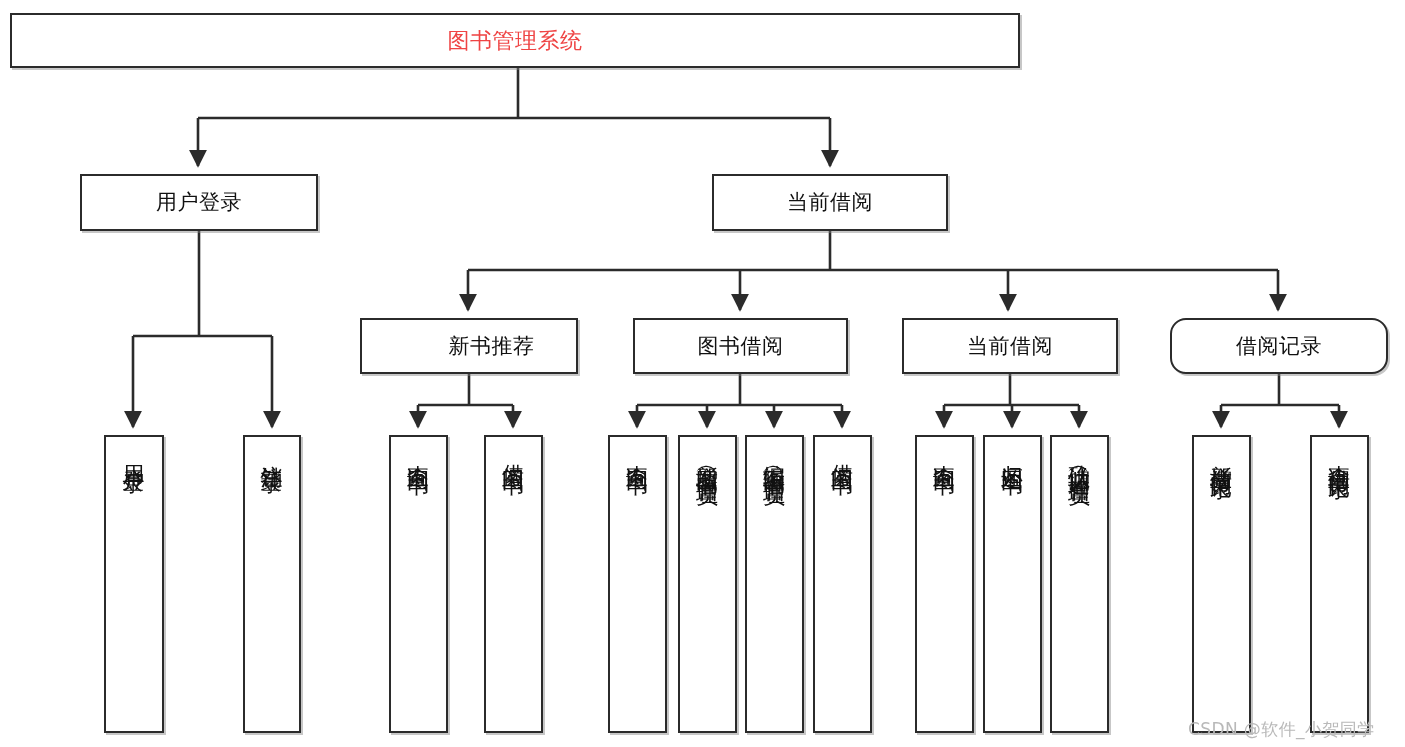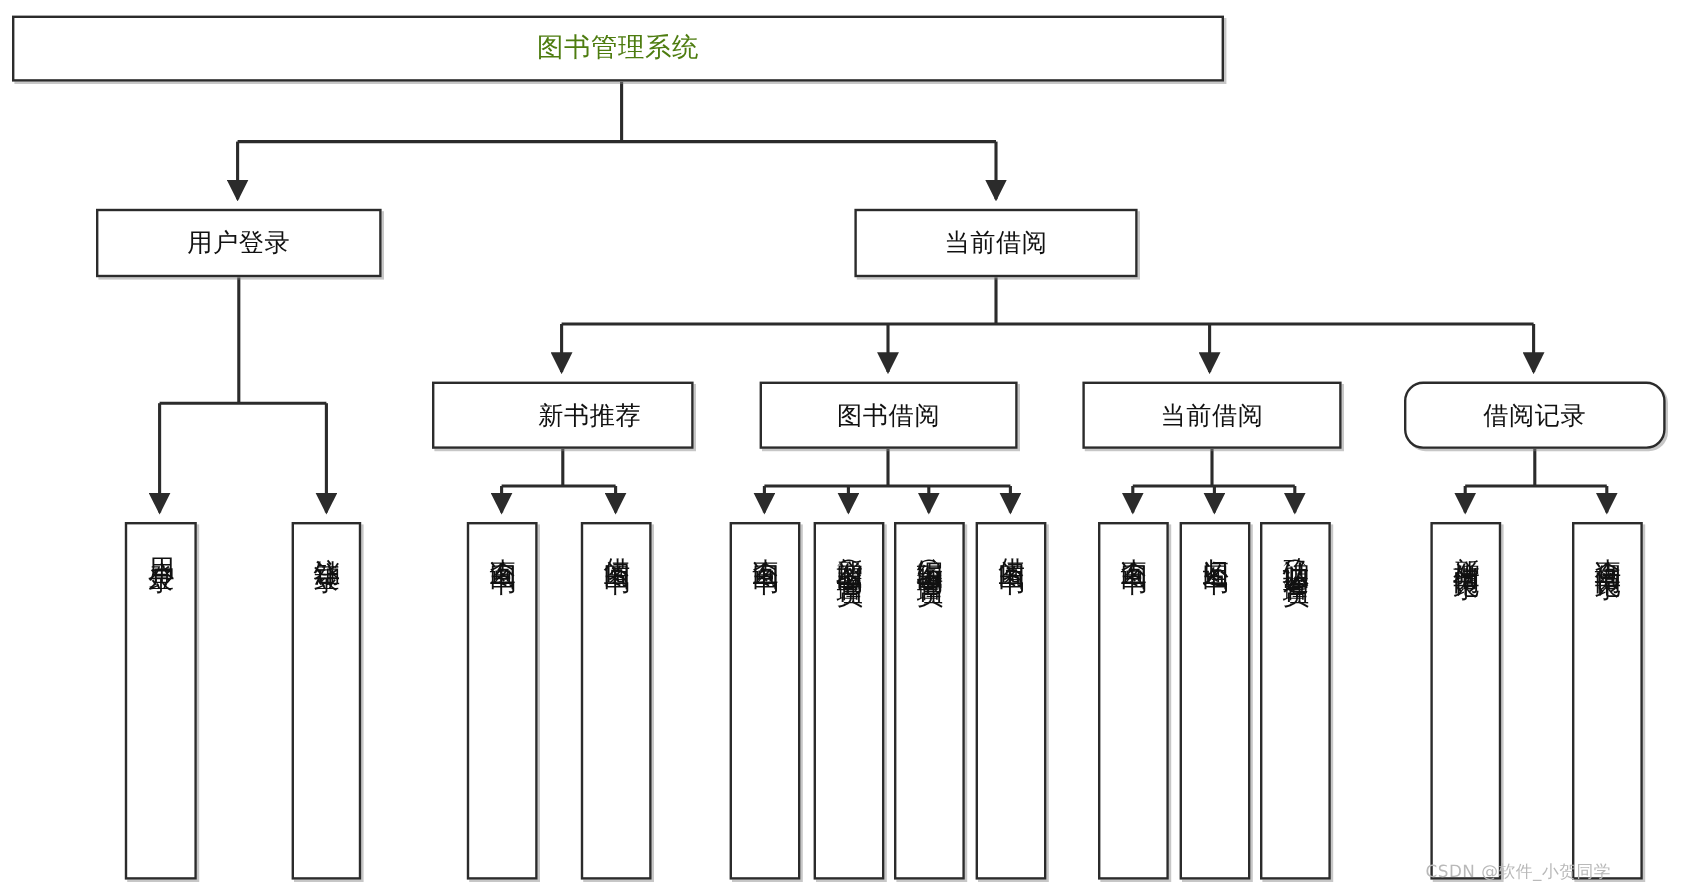--- a/index.html
+++ b/index.html
@@ -54,21 +54,21 @@
   }
   .v-node .label{
     writing-mode:vertical-rl;
     text-orientation:upright;
     font-size:22px;
     letter-spacing:3px;
     line-height:1.05;
   }
   .watermark{
     position:absolute;
-    font-size:14px;
+    font-size:17px;
     color:#b9b9b9;
     white-space:nowrap;
     letter-spacing:.4px;
     user-select:none;
   }
 </style>
 </head>
 <body>
 
 <div id="canvas" style="background: rgb(255, 255, 255);">
@@ -117,21 +117,21 @@
       <path d="M 1012 405 L 1012 427" marker-end="url(#arrow)"></path>
       <path d="M 1079 405 L 1079 427" marker-end="url(#arrow)"></path>
 
       <path d="M 1279 374 L 1279 405"></path>
       <path d="M 1221 405 L 1339 405"></path>
       <path d="M 1221 405 L 1221 427" marker-end="url(#arrow)"></path>
       <path d="M 1339 405 L 1339 427" marker-end="url(#arrow)"></path>
     </g>
   </svg>
 
-  <div class="node h-node root" style="left: 10px; top: 13px; width: 1010px; height: 55px; background: rgb(255, 255, 255); border-color: rgb(43, 43, 43); color: #4d7c0f;">
+  <div class="node h-node root" style="left: 10px; top: 13px; width: 1010px; height: 55px; background: rgb(255, 255, 255); border-color: rgb(43, 43, 43); color: #ef4444;">
     <span class="label">图书管理系统</span>
   </div>
 
   <div class="node h-node" style="left: 80px; top: 174px; width: 238px; height: 57px; background: rgb(255, 255, 255); border-color: rgb(43, 43, 43); color: rgb(17, 17, 17);">
     <span class="label">用户登录</span>
   </div>
   <div class="node h-node" style="left: 712px; top: 174px; width: 236px; height: 57px; background: rgb(255, 255, 255); border-color: rgb(43, 43, 43); color: rgb(17, 17, 17);">
     <span class="label">当前借阅</span>
   </div>
 

